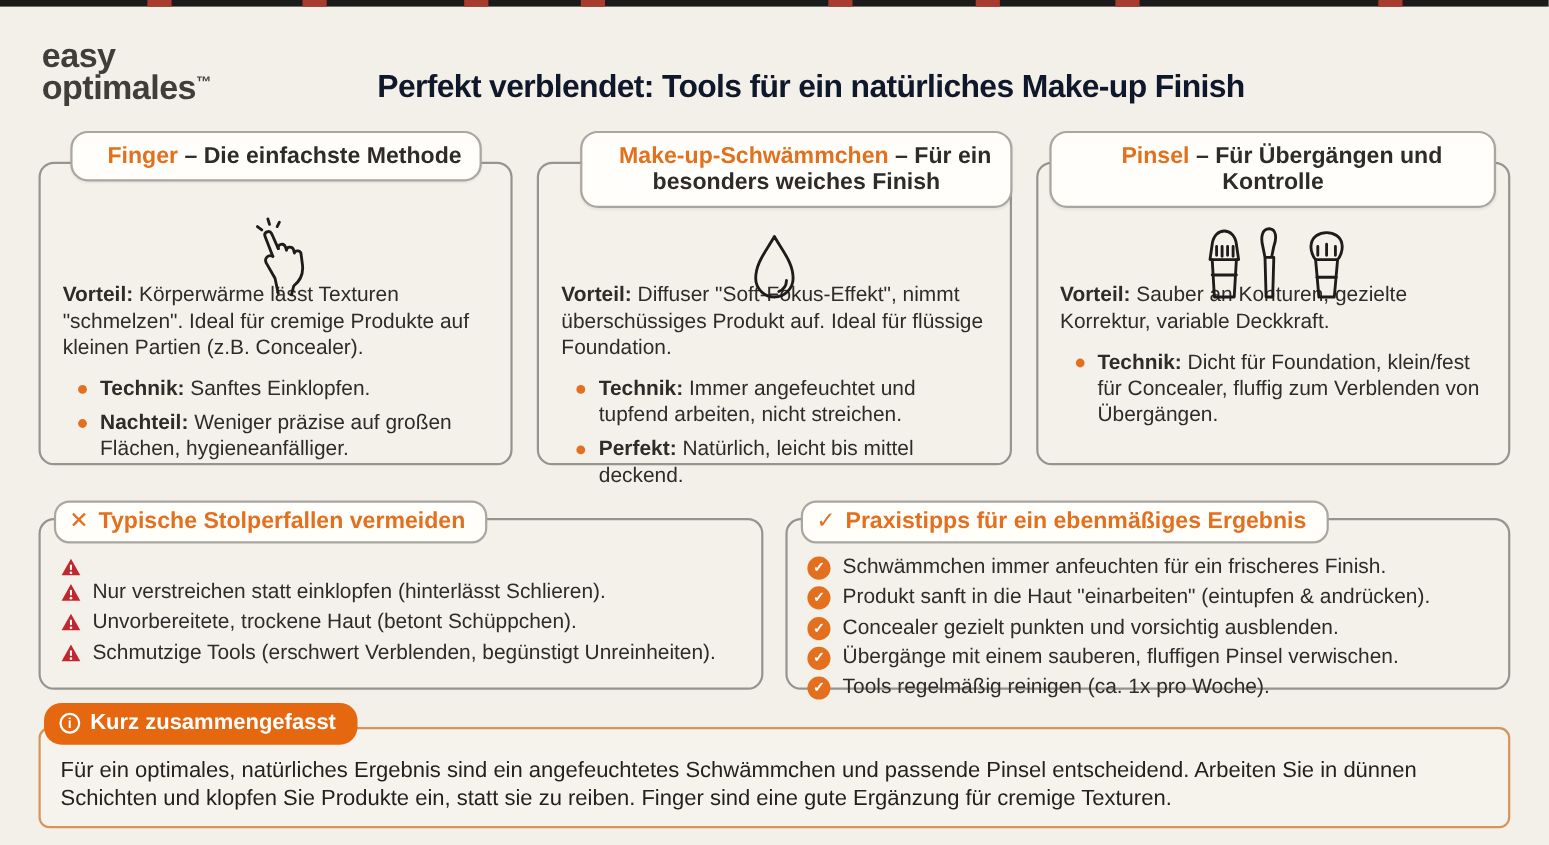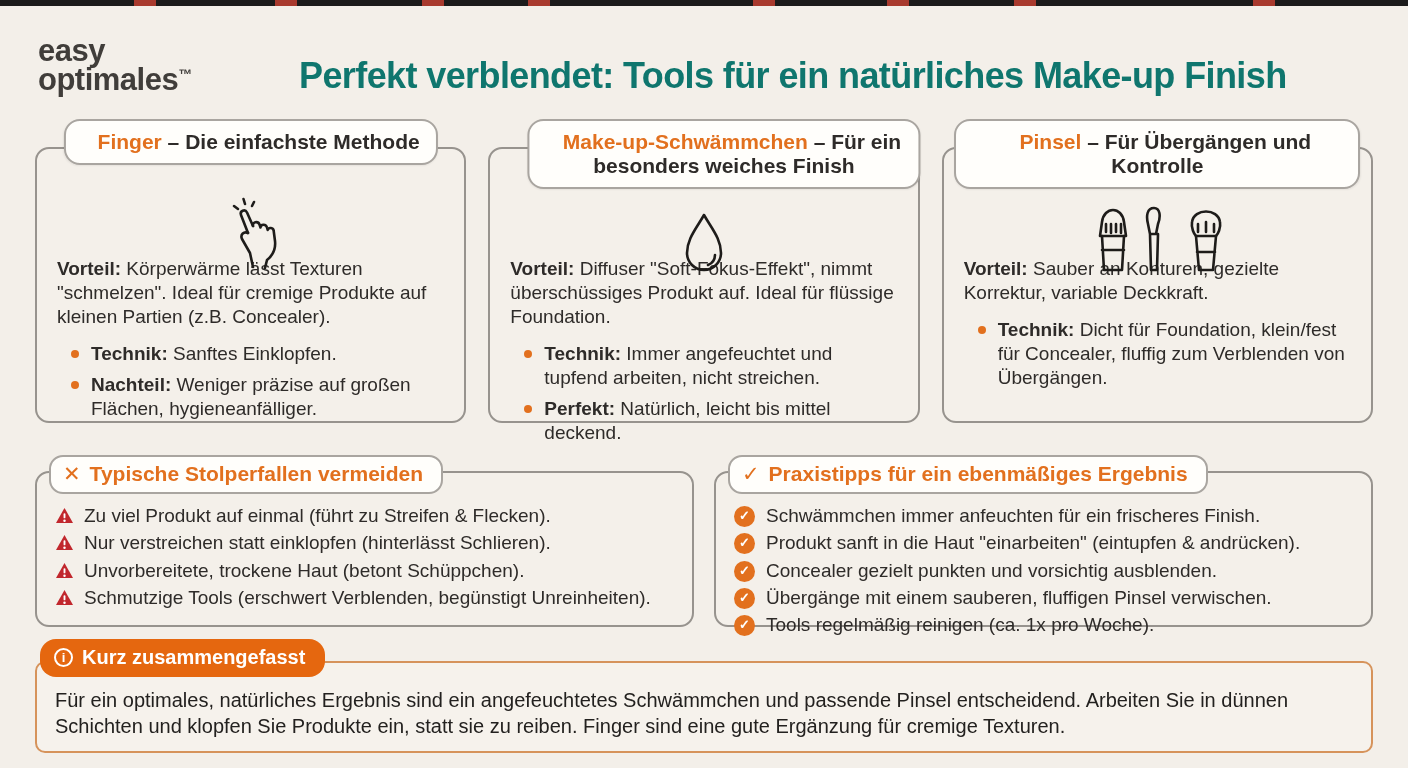--- a/index.html
+++ b/index.html
@@ -14,21 +14,21 @@
   .top-strip { position:absolute; top:0; left:0; width:100%; height:6px; background:#1b1b1b; }
   .top-strip span { position:absolute; top:0; height:6px; width:22px; background:#a83a2e; }
   .ts1{left:9.5%} .ts2{left:19.5%} .ts3{left:30%} .ts4{left:37.5%}
   .ts5{left:53.5%} .ts6{left:63%} .ts7{left:72%} .ts8{left:89%}
 
   
   .header { display:flex; align-items:flex-end; padding:36px 35px 0 38px;gap:43px; }
   .logo { font-weight:800; font-size:31px; line-height:0.95; color:#403D3A; letter-spacing:-0.5px; width:218px; flex:none; }
   .logo sup { font-size:14px; font-weight:700; }
   .head-text { padding-top:2px; }
-  .page-title { font-size:36px; font-weight:800; color:#0f766e; letter-spacing:-0.6px; line-height:1.05; }
+  .page-title { font-size:29px; font-weight:800; color:#0f172a; letter-spacing:-0.6px; line-height:1.05;margin-left:44px; }
   .page-subtitle { font-size:19px; font-weight:500; color:#23211f; margin-top:9px; }
 
   
   .cards-row { display:grid; grid-template-columns:1fr 1fr 1fr; gap:22px; margin:52px 35px 0; }
   .tool-card { position:relative; border:2px solid #97938e; border-radius:14px; height:276px; padding:108px 20px 10px; background:#F4F0EA; }
   .pill { position:absolute; top:-30px; left:50%; transform:translateX(-50%); z-index:2;
           background:#FFFEFB; border:2px solid #a9a5a0; border-radius:16px;
           padding:9px 16px; text-align:center; font-size:21px; font-weight:800; line-height:1.15;
           width:max-content; max-width:95%; box-shadow:0 1px 2px rgba(0,0,0,.06); }
   .pill .hl { color:#E2701E;padding-left:16px; }
@@ -170,21 +170,20 @@
     <div class="pill-left">
       <span class="pill-glyph">✕</span>
       <span>Typische Stolperfallen vermeiden</span>
     </div>
     <div class="info-item">
       <svg class="warn-icon" width="19" height="17" viewBox="0 0 20 18">
           <path d="M10 1 L19 17 H1 Z" fill="#C1272D"></path>
           <rect x="9" y="6.5" width="2" height="5.5" rx="1" fill="#fff"></rect>
           <circle cx="10" cy="14.6" r="1.3" fill="#fff"></circle>
         </svg>
-      <span>Zu viel Produkt auf einmal (führt zu Streifen &amp; Flecken).</span>
     </div>
     <div class="info-item">
       <svg class="warn-icon" width="19" height="17" viewBox="0 0 20 18">
           <path d="M10 1 L19 17 H1 Z" fill="#C1272D"></path>
           <rect x="9" y="6.5" width="2" height="5.5" rx="1" fill="#fff"></rect>
           <circle cx="10" cy="14.6" r="1.3" fill="#fff"></circle>
         </svg>
       <span>Nur verstreichen statt einklopfen (hinterlässt Schlieren).</span>
     </div>
     <div class="info-item">

